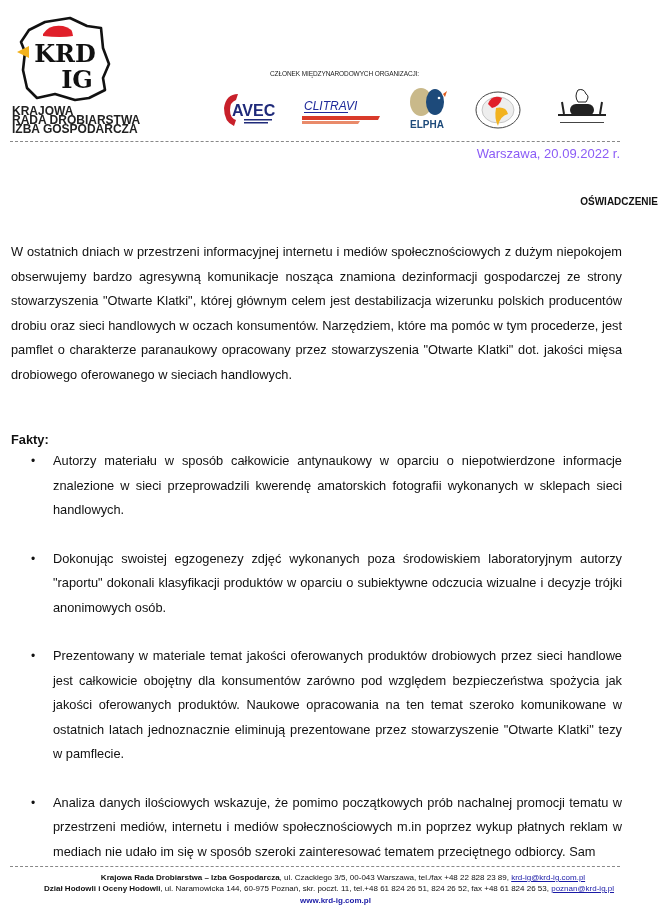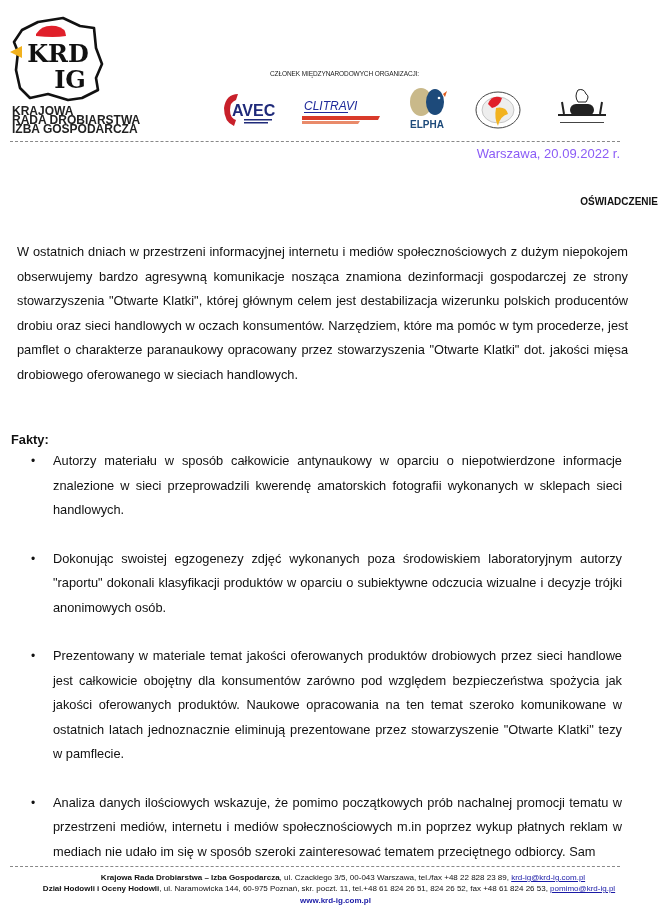--- a/index.html
+++ b/index.html
@@ -1,26 +1,26 @@
 <!DOCTYPE html>
 <html><head>
 <meta charset="utf-8">
 <style>
   html, body { margin:0; padding:0; background:#fff; }
   body { width:658px; height:906px; position:relative; overflow:hidden;
          font-family:"Liberation Sans", sans-serif; color:#111; }
   .abs { position:absolute; }
-  .logo-box { left:8px; top:8px; width:100px; height:100px; }
+  .logo-box { left:15px; top:8px; width:100px; height:100px; }
   .org-lines { left:12px; top:107px; font-size:12px; font-weight:bold; line-height:9px; color:#222; }
   .member-label { left:270px; top:70px; font-size:6.5px; color:#222; letter-spacing:-0.1px; }
   .partner { top:86px; height:46px; }
   .hr-dots { height:0; border-top:1px dashed #888; }
   .date { right:38px; top:146px; font-size:13px; color:#8b5cf6; }
   .title { left:0; width:658px; text-align:right; top:196px; font-size:10px; font-weight:bold; }
-  .para { left:17px; width:611px; font-size:12.8px; line-height:24.5px; text-align:justify; }
+  .para { left:11px; width:611px; font-size:12.8px; line-height:24.5px; text-align:justify; }
   .facts { left:11px; top:424px; font-size:12.8px; font-weight:bold;margin-top:8px; }
   .bullet-list { left:28px; width:594px; margin:0; padding:0; list-style:none; }
   .bullet-item { position:relative; padding-left:25px; font-size:12.8px; line-height:24.5px; text-align:justify; }
   .bullet-dot { position:absolute; left:3px; top:0; font-size:12px; }
   .footer { left:0; width:658px; text-align:center; font-size:8px; line-height:11px; color:#111; }
   .footer b { font-weight:bold; }
   .link { color:#1a1aa6; text-decoration:underline; }
   .web { color:#1a1aa6; font-weight:bold;padding-left:13px; }
 </style>
 </head>
@@ -113,17 +113,17 @@
     <span>Analiza danych ilościowych wskazuje, że pomimo początkowych prób nachalnej promocji tematu w przestrzeni mediów, internetu i mediów społecznościowych m.in poprzez wykup płatnych reklam w mediach nie udało im się w sposób szeroki zainteresować tematem przeciętnego odbiorcy. Sam</span>
   </li>
 </ul>
 
 <div class="abs hr-dots" style="left:10px;top:866px;width:610px;background:#fff;"></div>
 <div class="abs" style="left:0;top:850px;width:658px;height:56px;background:transparent;"></div>
 <div class="abs footer" style="top:872px;padding-left:14px;">
   <b>Krajowa Rada Drobiarstwa – Izba Gospodarcza</b><span>, ul. Czackiego 3/5, 00-043 Warszawa, tel./fax +48 22 828 23 89, </span><a class="link">krd-ig@krd-ig.com.pl</a>
 </div>
 <div class="abs footer" style="top:883px;white-space:nowrap;">
-  <b>Dział Hodowli i Oceny Hodowli</b><span>, ul. Naramowicka 144, 60-975 Poznań, skr. poczt. 11, tel.+48  61 824 26 51, 824 26 52,  fax +48 61 824 26 53, </span><a class="link">pomimo@krd-ig.pl</a>
+  <b>Dział Hodowli i Oceny Hodowli</b><span>, ul. Naramowicka 144, 60-975 Poznań, skr. poczt. 11, tel.+48  61 824 26 51, 824 26 52,  fax +48 61 824 26 53, </span><a class="link">poznan@krd-ig.pl</a>
 </div>
 <div class="abs footer" style="top:895px;">
   <a class="web">www.krd-ig.com.pl</a>
 </div>
 
 </body></html>

